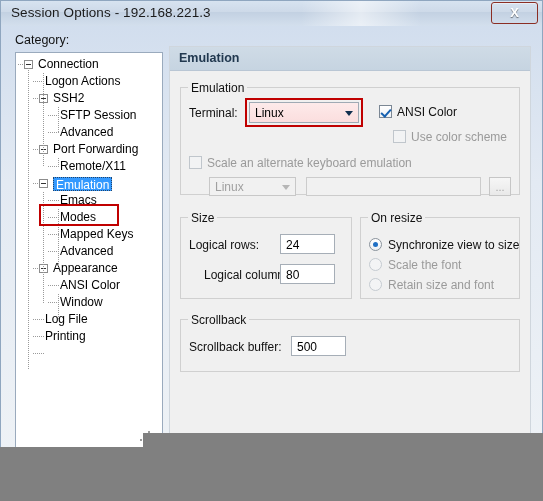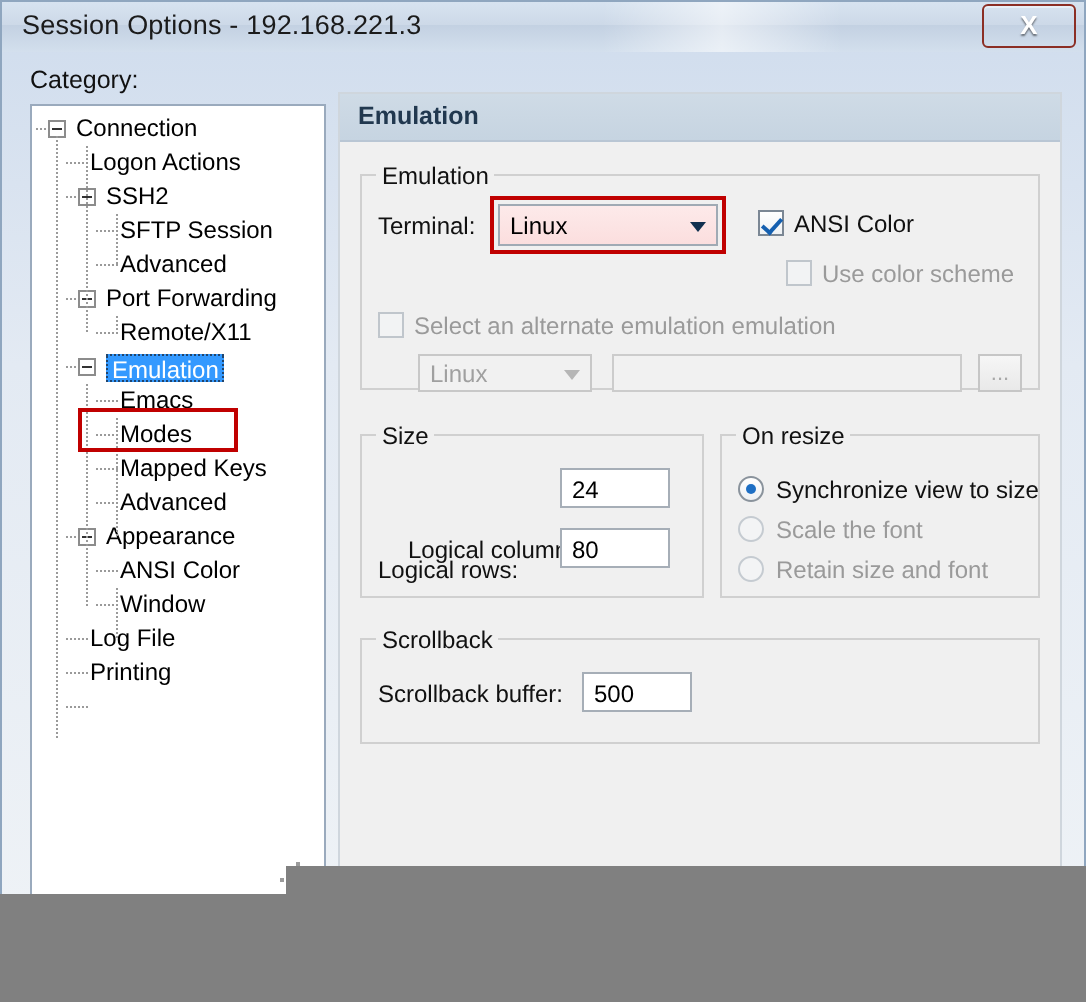--- a/index.html
+++ b/index.html
@@ -457,38 +457,38 @@
         </div>
         <div class="redbox" style="left:64px; top:10px; width:118px; height:29px;"></div>
 
         <div class="cb checked" style="left:198px; top:17px;"></div>
         <div class="lbl-static" style="left:216px; top:17px;">ANSI Color</div>
 
         <div class="cb disabled" style="left:212px; top:42px;"></div>
         <div class="lbl-static lbl-dis" style="left:230px; top:42px;">Use color scheme</div>
 
         <div class="cb disabled" style="left:8px; top:68px;"></div>
-        <div class="lbl-static lbl-dis" style="left:26px; top:68px;">Select an alternate emulation emulation</div>
+        <div class="lbl-static lbl-dis" style="left:26px; top:68px;">Scale an alternate keyboard emulation</div>
 
         <div class="combo disabled" style="left:28px; top:89px; width:87px; height:19px;">
           <div class="ctext" style="top:2px">Linux</div>
           <div class="arrow"></div>
         </div>
 
         <div class="tinput disabled" style="left:125px; top:89px; width:175px; height:19px;">
           <div class="val" style="top:2px"></div>
         </div>
 
         <div class="dotsbtn" style="left:308px; top:89px; width:22px; height:19px;">...</div>
       </div>
 
       <div class="groupbox" style="left:10px; top:170px; width:172px; height:82px;">
         <div class="group-title">Size</div>
 
-        <div class="lbl-static" style="left:8px; top:20px;margin-top:40px;">Logical rows:</div>
+        <div class="lbl-static" style="left:8px; top:20px;">Logical rows:</div>
         <div class="tinput" style="left:99px; top:16px; width:55px; height:20px;">
           <div class="val">24</div>
         </div>
 
         <div class="lbl-static" style="left:8px; top:50px;margin-left:15px;">Logical columns:</div>
         <div class="tinput" style="left:99px; top:46px; width:55px; height:20px;">
           <div class="val">80</div>
         </div>
       </div>
 

